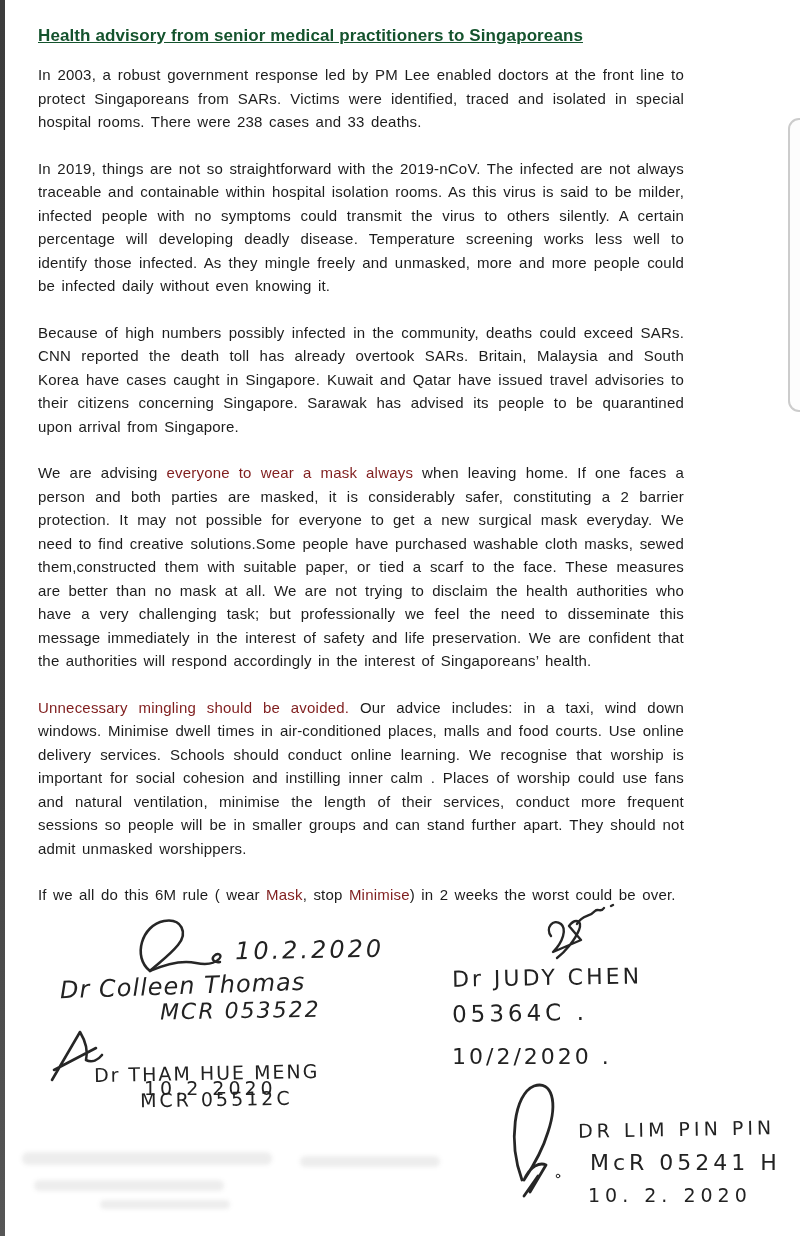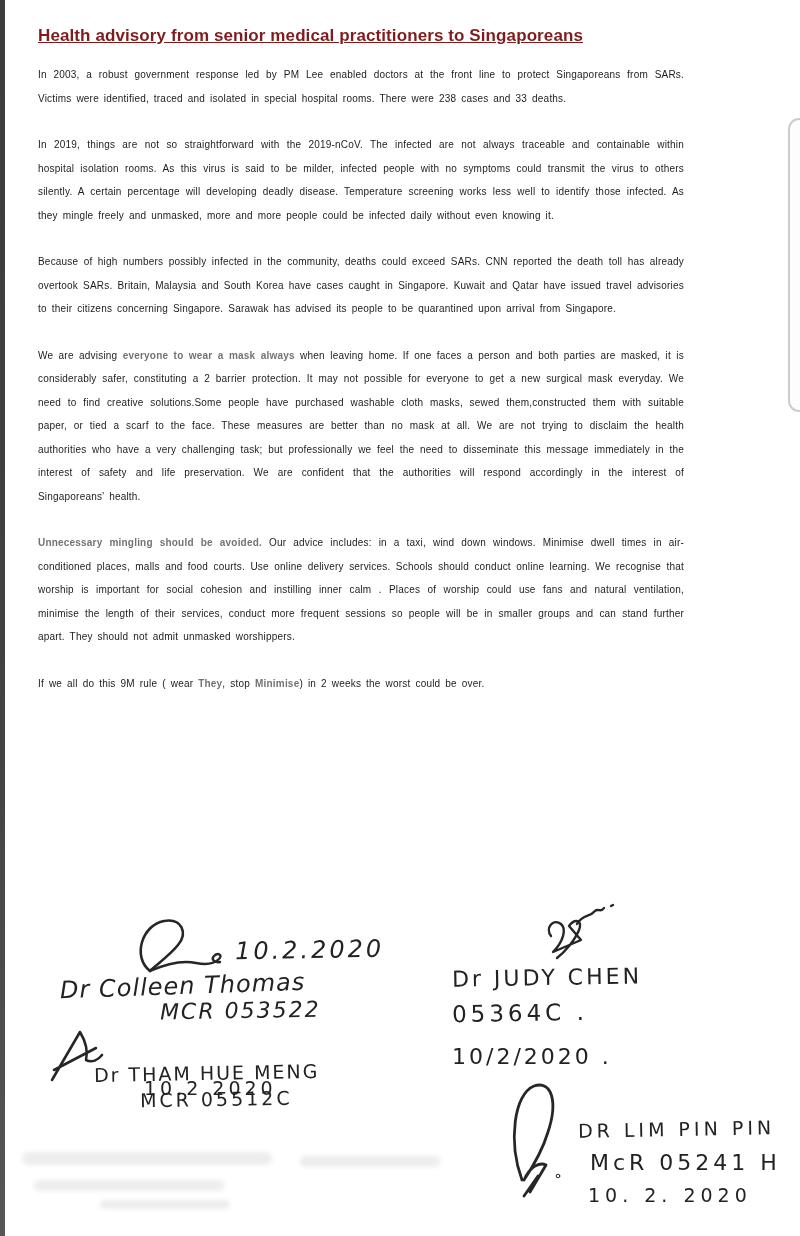--- a/index.html
+++ b/index.html
@@ -27,32 +27,32 @@
   }
   .doc {
     position: absolute; left: 38px; top: 26px;
     width: 646px;
   }
   .doc-title {
     font-size: 17px; font-weight: 700;
     text-decoration: underline;
     letter-spacing: 0.1px;
     margin: 0 0 17px 0;
-    color: #7f1d1d;
+    color: #14532d;
   }
   .doc-para {
-    font-size: 10px;
+    font-size: 15px;
     line-height: 23.5px;
     letter-spacing: 0.2px;
     word-spacing: 2px;
     text-align: justify;
     margin: 0 0 23px 0;
     color: #1c1c1c;
   }
-  .doc-para b { font-weight: 700; color: #737373; }
+  .doc-para b { font-weight: 400; color: #7f1d1d; }
   
   .hand {
     position: absolute;
     font-family: "DejaVu Sans", cursive;
     color: #222222;
     white-space: nowrap;
   }
   .hand.cursive { font-style: italic; }
   .sig-svg { position: absolute; }
   .sig-svg path, .sig-svg circle {
@@ -73,21 +73,21 @@
 <div class="scroll-pill"></div>
 
 <div class="doc">
   <h1 class="doc-title">Health advisory from senior medical practitioners to Singaporeans</h1>
   <div id="doc-paragraphs">
       <p class="doc-para"><span>In 2003, a robust government response led by PM Lee enabled doctors at the front line to protect Singaporeans from SARs. Victims were identified, traced and isolated in special hospital rooms. There were 238 cases and 33 deaths.</span></p>
       <p class="doc-para"><span>In 2019, things are not so straightforward with the 2019-nCoV. The infected are not always traceable and containable within hospital isolation rooms. As this virus is said to be milder, infected people with no symptoms could transmit the virus to others silently. A certain percentage will developing deadly disease. Temperature  screening works less well to identify those infected. As they mingle freely and unmasked, more and more people could be infected daily without even knowing it.</span></p>
       <p class="doc-para"><span>Because of high numbers possibly infected in the community, deaths could exceed SARs. CNN reported the death toll has already overtook SARs. Britain, Malaysia and South Korea have cases caught in Singapore. Kuwait and Qatar have issued travel advisories to their citizens concerning Singapore. Sarawak has advised its people to be quarantined upon arrival from Singapore.</span></p>
       <p class="doc-para"><span>We are advising </span><b>everyone to wear a mask always</b><span> when leaving home. If one faces a person and both parties are masked, it is considerably safer, constituting a 2 barrier protection. It may not possible for everyone to get a new surgical mask everyday. We need to find creative solutions.Some people have purchased washable cloth masks, sewed them,constructed them with suitable paper, or tied a scarf to the face. These measures are better than no mask at all. We are not trying to disclaim the health authorities who have a very challenging task;  but professionally we feel the need to disseminate this message  immediately in the interest of safety and life preservation. We are confident that the authorities will respond accordingly in the interest of Singaporeans’ health.</span></p>
       <p class="doc-para"><b>Unnecessary mingling should be avoided.</b><span> Our advice includes: in a taxi, wind down windows. Minimise dwell times in air-conditioned places, malls and food courts. Use online delivery services. Schools should conduct online learning. We recognise that worship is important for social cohesion and instilling inner calm . Places of worship could use fans and natural ventilation, minimise the length of their services, conduct more frequent sessions so people will be in smaller groups and can stand further apart. They should not admit unmasked worshippers.</span></p>
-      <p class="doc-para"><span>If we all do this 9M rule ( wear </span><b>They</b><span>, stop </span><b>Minimise</b><span>)  in 2 weeks the worst could be over.</span></p>
+      <p class="doc-para"><span>If we all do this 6M rule ( wear </span><b>Mask</b><span>, stop </span><b>Minimise</b><span>)  in 2 weeks the worst could be over.</span></p>
     </div>
 </div>
 
 <svg class="sig-svg" style="left:122px; top:915px;" width="120" height="62" viewBox="0 0 120 62">
   <path d="M28,56 C10,42 20,10 42,6 C60,3 66,18 56,30 C47,41 34,50 28,56" stroke-width="2.6"></path>
   <path d="M28,56 C44,49 60,45 74,48 C84,50 92,49 97,44 C101,40 96,37 92,41 C89,44 92,48 98,47" stroke-width="2.4"></path>
 </svg>
 <div class="hand cursive" style="left:235px; top:936px; font-size:24px; letter-spacing:3px; transform:rotate(-1deg);">10.2.2020</div>
 <div class="hand cursive" style="left:60px; top:972px; font-size:24px; letter-spacing:1px; transform:rotate(-2deg);">Dr Colleen Thomas</div>
 <div class="hand cursive" style="left:160px; top:998px; font-size:22px; letter-spacing:2px; transform:rotate(-1deg);">MCR 053522</div>

